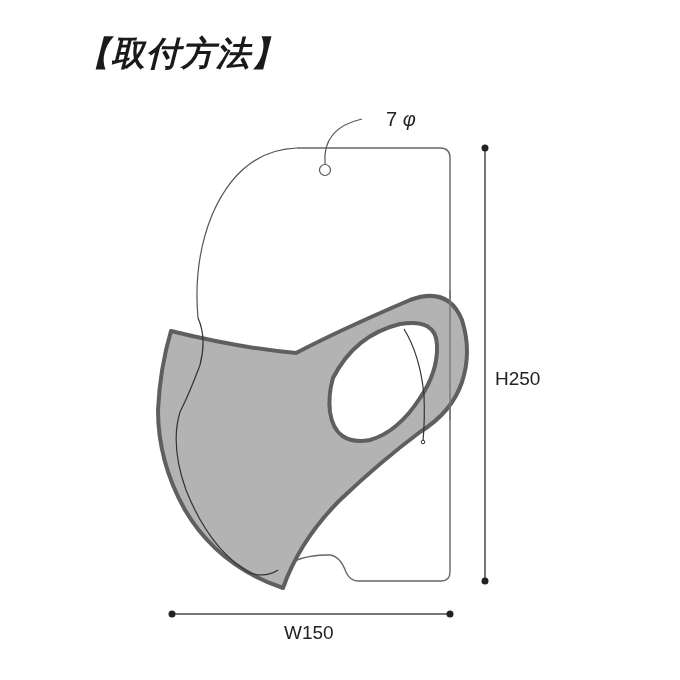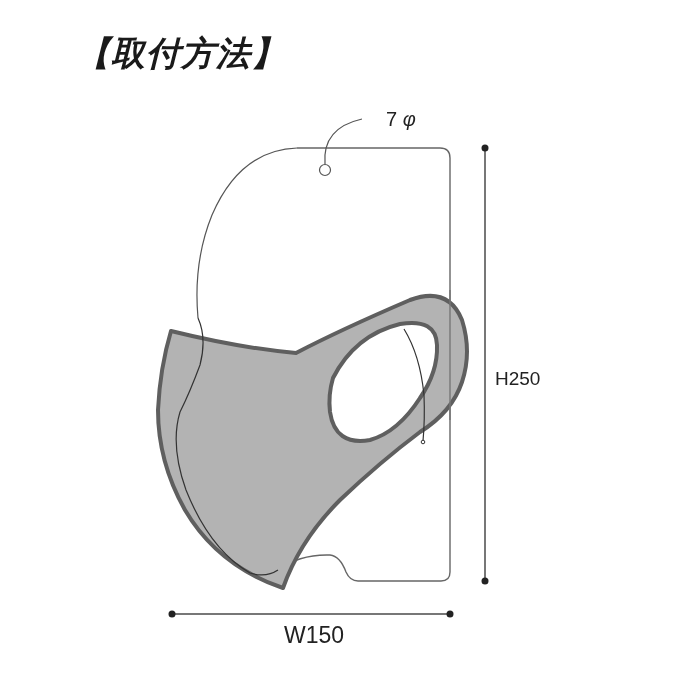--- a/index.html
+++ b/index.html
@@ -4,21 +4,21 @@
   <style>
     html, body { margin: 0; padding: 0; background: #ffffff; }
     body { width: 680px; height: 680px; position: relative; overflow: hidden;
            font-family: "DejaVu Sans", sans-serif; }
     .title { position: absolute; left: 76px; top: 36px; font-size: 34px; font-weight: bold;
              color: #1a1a1a; letter-spacing: 1px; line-height: 1; font-style: italic; }
     .lbl { position: absolute; font-family: "Liberation Sans", sans-serif; color: #222; }
     .hole-label { left: 366px; top: 108px; font-size: 20px; margin-left: 20px; }
     .hole-label .phi { font-style: italic; }
     .height-label { left: 495px; top: 368px; font-size: 19px; }
-    .width-label { left: 284px; top: 622px; font-size: 23px; }
+    .width-label { left: 284px; top: 622px; font-size: 19px; }
     svg { position: absolute; left: 0; top: 0; }
   </style>
 </head>
 <body>
 
 <div class="title">【取付方法】</div>
 
 <svg width="680" height="680" viewBox="0 0 680 680">
 
   <path d="M 297 148 L 440 148 Q 450 148 450 158 L 450 572 Q 450 581 441 581 L 358 581

